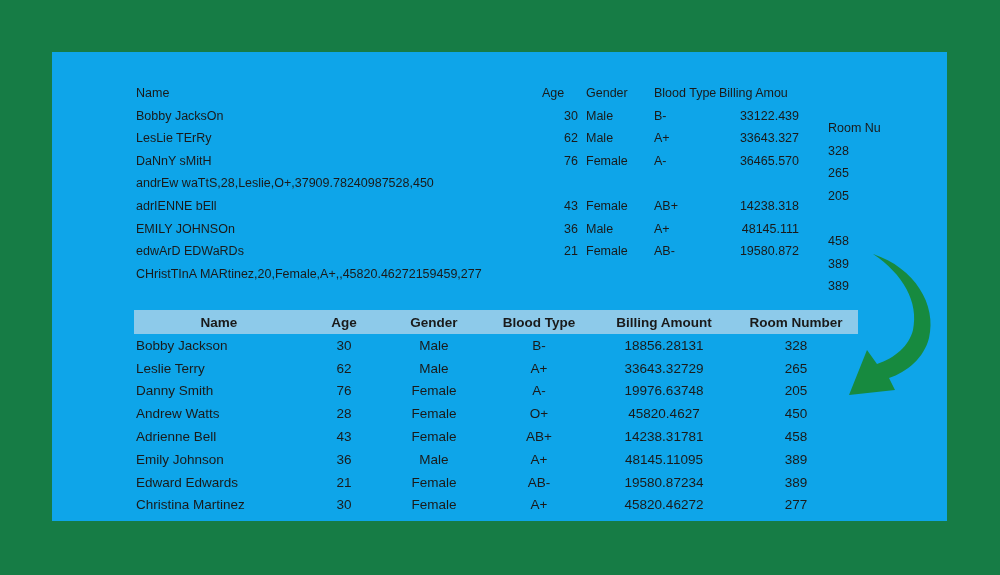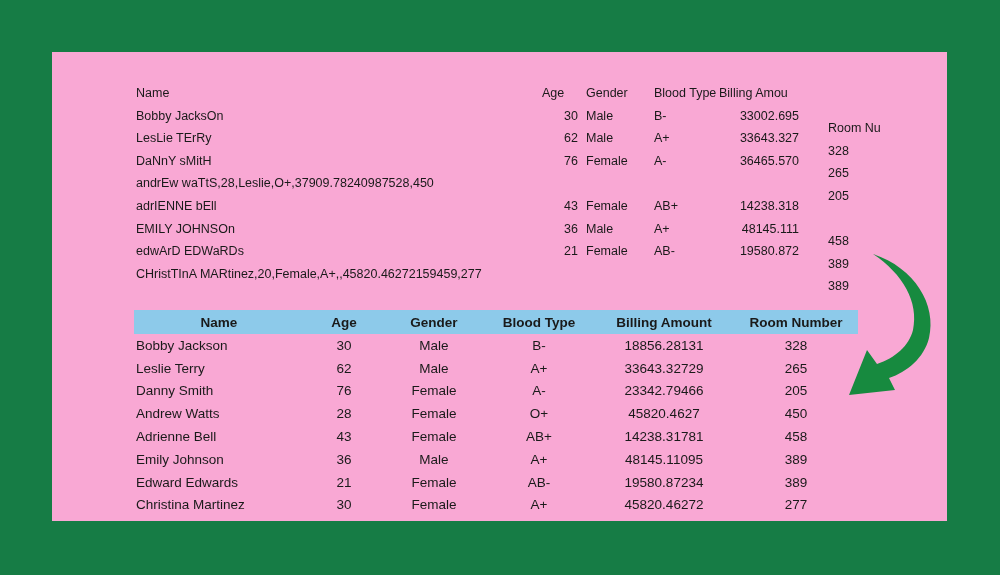--- a/index.html
+++ b/index.html
@@ -8,21 +8,21 @@
       background: #167C45;
       position: relative;
       overflow: hidden;
       font-family: "Liberation Sans", "DejaVu Sans", sans-serif;
       color: #1a1a1a;
     }
     .card {
       position: absolute;
       left: 52px; top: 52px;
       width: 895px; height: 469px;
-      background: #f9a8d4;
+      background: #0ea5e9;
     }
     
     .raw {
       position: absolute;
       left: 84px; top: 30px;
       width: 730px;
       font-size: 12.5px;
     }
     .raw-row {
       position: relative;
@@ -89,21 +89,21 @@
       <span class="r-blood">Blood Type</span>
       <span class="r-bill">Billing Amou</span>
       <span class="r-room">Room Nu</span>
     </div>
 
     <div class="raw-row">
       <span class="r-name">Bobby JacksOn</span>
       <span class="r-age">30</span>
       <span class="r-gender">Male</span>
       <span class="r-blood">B-</span>
-      <span class="r-bill">33002.695</span>
+      <span class="r-bill">33122.439</span>
       <span class="r-room">328</span>
     </div>
     <div class="raw-row">
       <span class="r-name">LesLie TErRy</span>
       <span class="r-age">62</span>
       <span class="r-gender">Male</span>
       <span class="r-blood">A+</span>
       <span class="r-bill">33643.327</span>
       <span class="r-room">265</span>
     </div>
@@ -173,21 +173,21 @@
         <td>Male</td>
         <td>A+</td>
         <td>33643.32729</td>
         <td>265</td>
       </tr>
       <tr>
         <td class="c-name">Danny Smith</td>
         <td>76</td>
         <td>Female</td>
         <td>A-</td>
-        <td>23342.79466</td>
+        <td>19976.63748</td>
         <td>205</td>
       </tr>
       <tr>
         <td class="c-name">Andrew Watts</td>
         <td>28</td>
         <td>Female</td>
         <td>O+</td>
         <td>45820.4627</td>
         <td>450</td>
       </tr>

